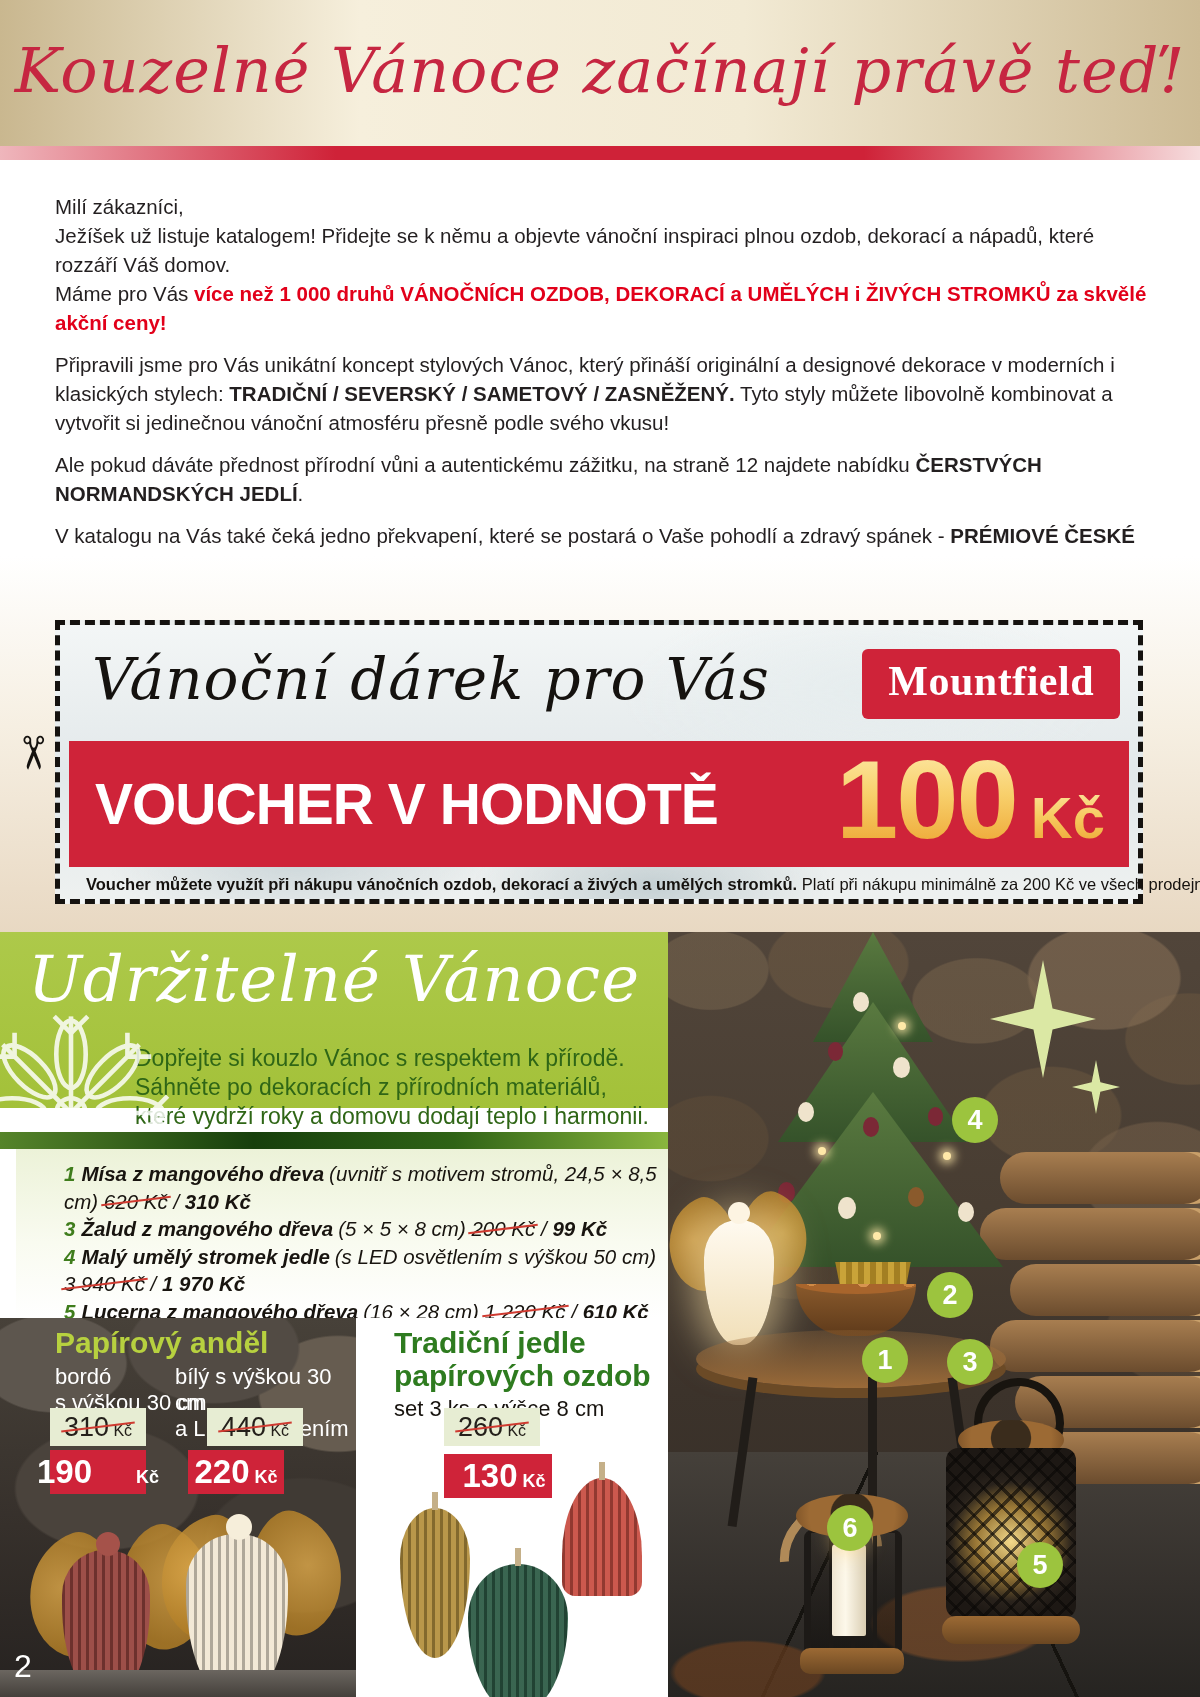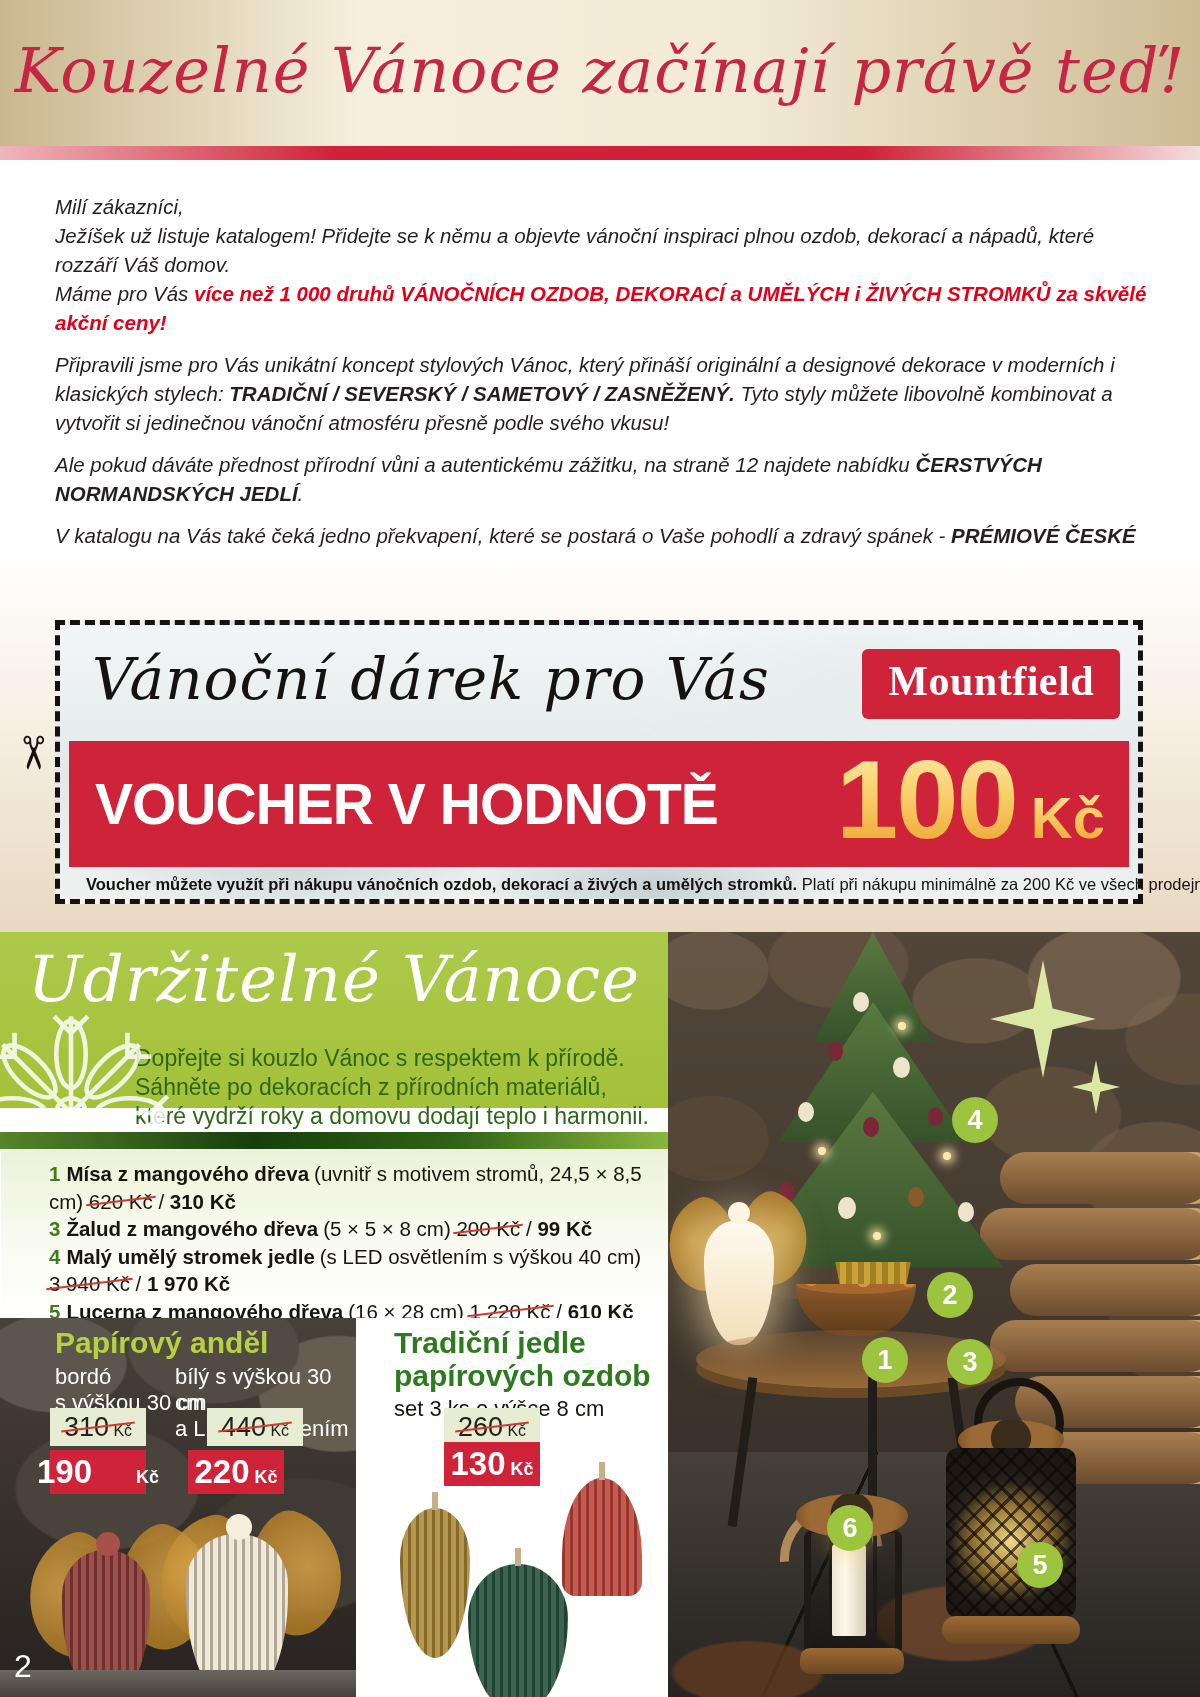--- a/index.html
+++ b/index.html
@@ -11,21 +11,21 @@
   
   .header{left:0;top:0;width:1200px;height:146px;
     background:linear-gradient(90deg,#c9b78f 0%,#f6efdc 30%,#f2ead4 62%,#cdbb95 100%);}
   .header-title{width:100%;text-align:center;padding-top:34px;font-size:62px;color:#c62641;
     letter-spacing:1px;}
   .red-stripe{left:0;top:146px;width:1200px;height:14px;
     background:linear-gradient(90deg,#efb6bc 0%,#cf2238 28%,#cf2238 72%,#f6dcdd 100%);}
 
   
   .intro{left:55px;top:192px;width:1092px;font-size:20.5px;line-height:29px;color:#231f20;}
-  .intro p{margin:0 0 13px 0;font-style:italic;}
+  .intro p{margin:0 0 13px 0;}
   .red-bold{color:#e2001a;font-weight:bold;}
   b{font-weight:bold;}
 
   
   .beige-zone{left:0;top:556px;width:1200px;height:378px;
     background:linear-gradient(180deg,#ffffff 0%,#f6efe2 45%,#e8d8c2 100%);}
 
   
   .voucher{left:55px;top:620px;width:1088px;height:284px;border:5px dashed #15120f;box-sizing:border-box;
     background:
@@ -53,22 +53,22 @@
   
   .green-panel{left:0;top:932px;width:668px;height:176px;
     background:linear-gradient(180deg,#adc94a 0%,#a3c139 100%);}
   .green-title{width:100%;text-align:center;padding-top:10px;font-size:64px;color:#ffffff;letter-spacing:1px;}
   .green-sub{left:135px;top:112px;font-size:23px;line-height:29px;color:#2f6616;font-weight:500;}
   .snowflake{left:-34px;top:1008px;width:210px;height:210px;opacity:.9;}
   .green-divider{left:0;top:1132px;width:668px;height:17px;
     background:linear-gradient(90deg,#55842a 0%,#173f0c 38%,#2f6316 68%,#8ab63e 100%);}
 
   
-  .plist{left:1px;top:1149px;width:668px;height:169px;
-    background:linear-gradient(180deg,#ecf2d8 0%,#f9fbf0 55%,#ffffff 100%);}
+  .plist{left:16px;top:1149px;width:668px;height:169px;
+    background:linear-gradient(180deg,#ecf2d8 0%,#f9fbf0 55%,#ffffff 100%);font-style:italic;}
   .plist-inner{position:absolute;left:48px;top:11px;font-size:20.5px;line-height:27.5px;color:#18140f;}
   .pl-num{color:#3f7d1c;font-weight:bold;margin-right:6px;}
   .pl-name{font-weight:bold;}
   .pl-desc{margin-left:5px;}
   .strike{position:relative;display:inline-block;}
   .strike::after{content:"";position:absolute;left:-3px;right:-3px;top:47%;
     border-top:2.5px solid #cf3a30;transform:rotate(-7deg);}
   .sep{white-space:pre;}
 
   
@@ -94,21 +94,21 @@
   .wing{width:95px;height:120px;background:radial-gradient(circle at 40% 40%,#d8a448 0%,#b07d26 70%);
     opacity:.85;border-radius:70% 30% 60% 40%/60% 40% 60% 40%;}
   .ribbed{background-image:repeating-linear-gradient(90deg,rgba(0,0,0,.28) 0 3px,rgba(255,255,255,.06) 3px 8px);}
   .angel-body{border-radius:48% 48% 46% 46%/30% 30% 64% 64%;}
   .page-num{left:14px;top:1648px;font-size:32px;color:#fff;}
 
   
   .paper-set{left:356px;top:1318px;width:312px;height:379px;background:#ffffff;overflow:hidden;}
   .ps-title{left:38px;top:8px;font-size:30px;line-height:33px;font-weight:bold;color:#2e7b1f;}
   .ps-sub{left:38px;top:78px;font-size:22px;color:#18140f;}
-  .ps-ob{left:88px;top:90px;} .ps-nb{left:88px;top:124px;}
+  .ps-ob{left:88px;top:90px;} .ps-nb{left:88px;top:136px;padding-left:12px;}
   .orn{position:absolute;}
   .orn .stem{position:absolute;left:50%;transform:translateX(-50%);top:-16px;width:6px;height:18px;background:#c5b089;}
 
   
   .photo{left:668px;top:932px;width:532px;height:765px;overflow:hidden;
     background:
       radial-gradient(95px 65px at 8% 5%, #84705566 0 60%, transparent 62%),
       radial-gradient(115px 75px at 32% 4%, #6e5a4388 0 60%, transparent 62%),
       radial-gradient(105px 70px at 58% 9%, #7d684e77 0 60%, transparent 62%),
       radial-gradient(125px 85px at 82% 6%, #8a725888 0 60%, transparent 62%),
@@ -245,21 +245,21 @@
       <use href="#sf" transform="rotate(315 50 50)"></use>
       <circle cx="50" cy="50" r="7"></circle>
     </g>
   </svg>
   <div class="abs green-divider"></div>
 
   <div class="abs plist">
     <div class="plist-inner">
       <div><span class="pl-num">1</span><span class="pl-name">Mísa z mangového dřeva</span><span class="pl-desc">(uvnitř s motivem stromů, 24,5 × 8,5 cm)</span> <span class="strike">620 Kč</span><span class="sep"> / </span><b>310 Kč</b></div>
       <div><span class="pl-num">3</span><span class="pl-name">Žalud z mangového dřeva</span><span class="pl-desc">(5 × 5 × 8 cm)</span> <span class="strike">200 Kč</span><span class="sep"> / </span><b>99 Kč</b></div>
-      <div><span class="pl-num">4</span><span class="pl-name">Malý umělý stromek jedle</span><span class="pl-desc">(s LED osvětlením s výškou 40 cm)</span> <span class="strike">3 940 Kč</span><span class="sep"> / </span><b>1 970 Kč</b></div>
+      <div><span class="pl-num">4</span><span class="pl-name">Malý umělý stromek jedle</span><span class="pl-desc">(s LED osvětlením s výškou 50 cm)</span> <span class="strike">3 940 Kč</span><span class="sep"> / </span><b>1 970 Kč</b></div>
       <div><span class="pl-num">5</span><span class="pl-name">Lucerna z mangového dřeva</span><span class="pl-desc">(16 × 28 cm)</span> <span class="strike">1 220 Kč</span><span class="sep"> / </span><b>610 Kč</b></div>
       <div><span class="pl-num">6</span><span class="pl-name">Závěsná lucerna</span><span class="pl-desc">(20 × 22 cm)</span> <span class="strike">900 Kč</span><span class="sep"> / </span><b>450 Kč</b></div>
     </div>
   </div>
 
   <div class="abs angel-card">
     <div class="abs angel-title">Papírový anděl</div>
     <div class="abs variant-txt var1">
       <span>bordó</span><br><span>s výškou 30 cm</span>
     </div>

